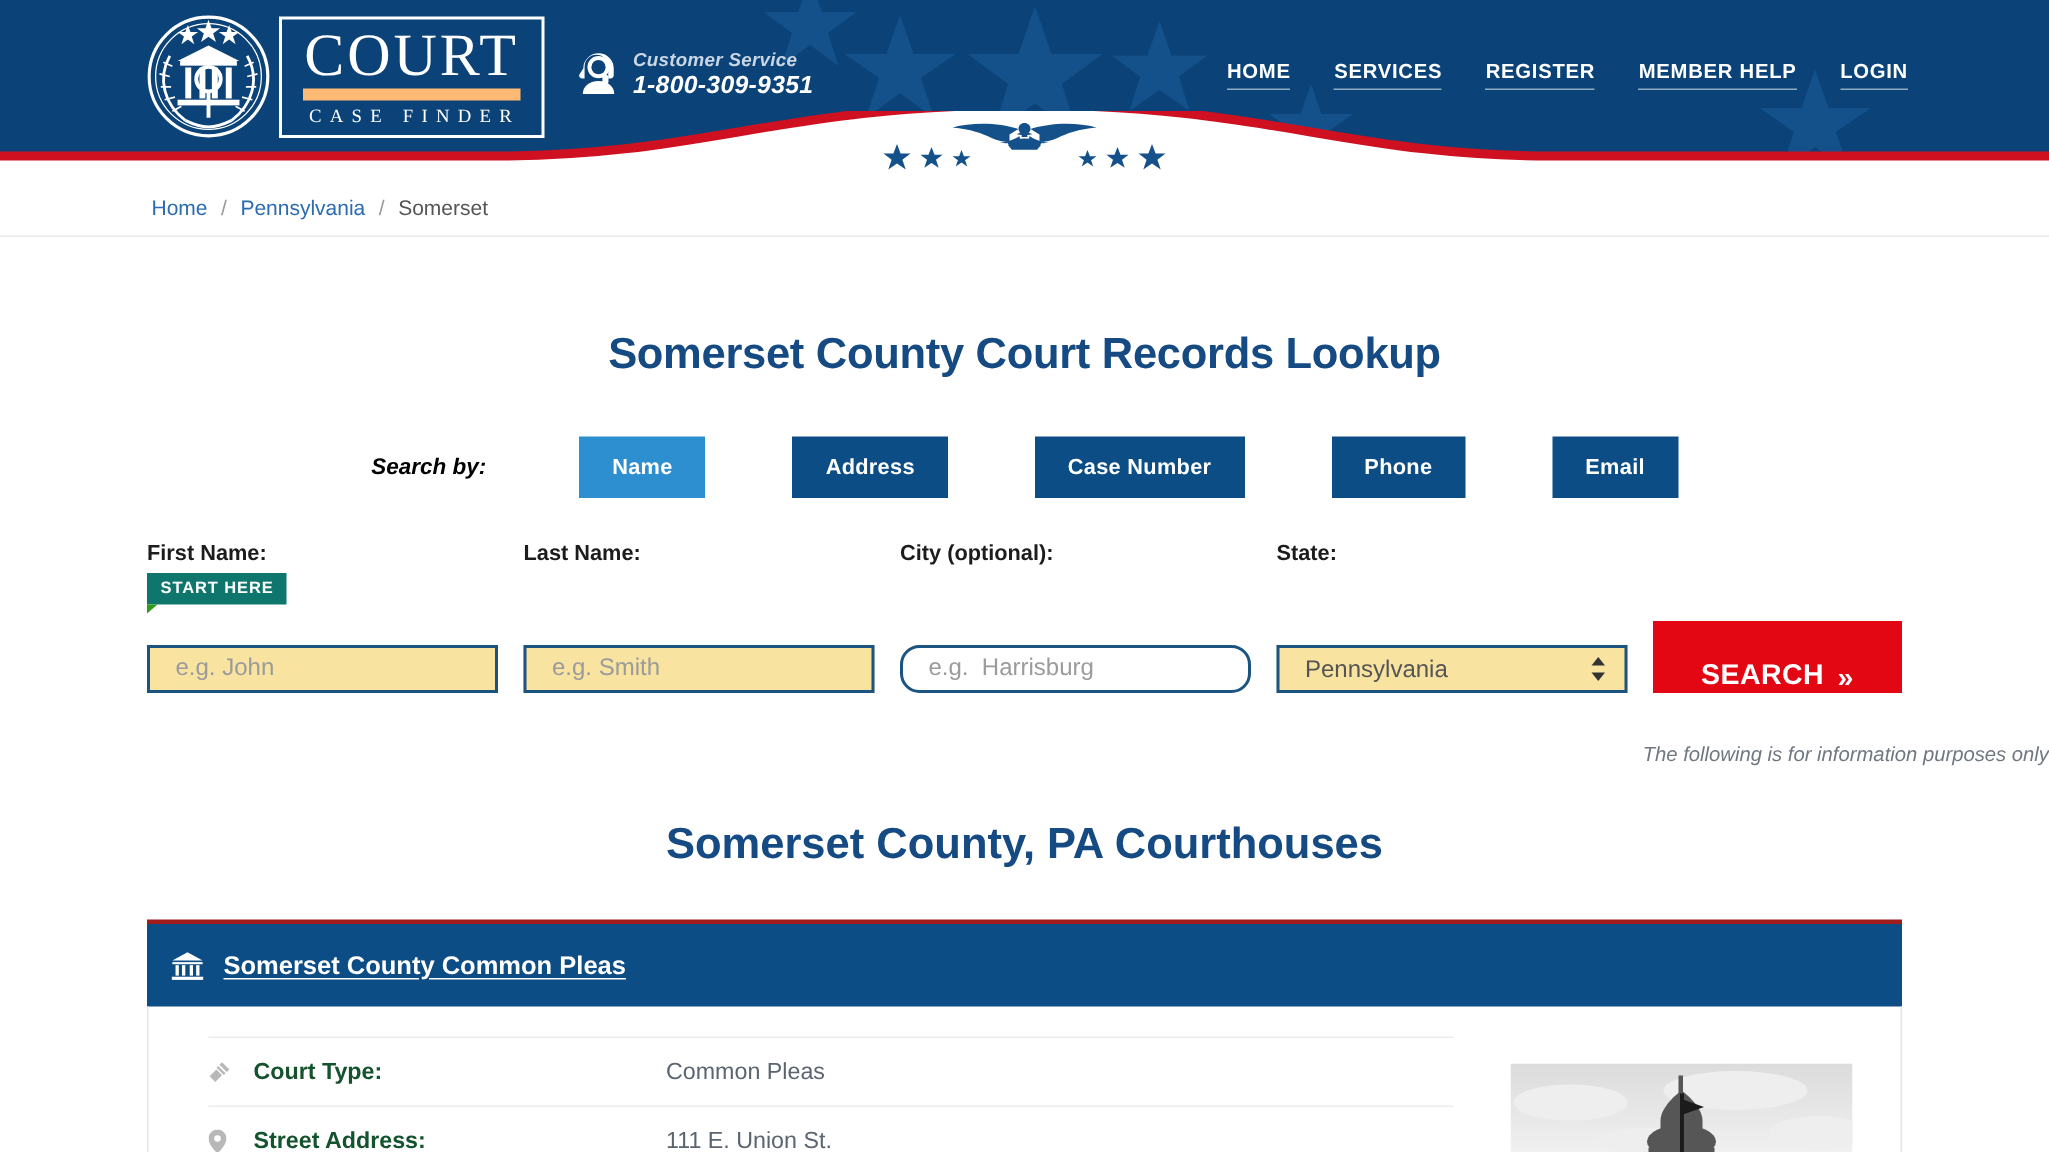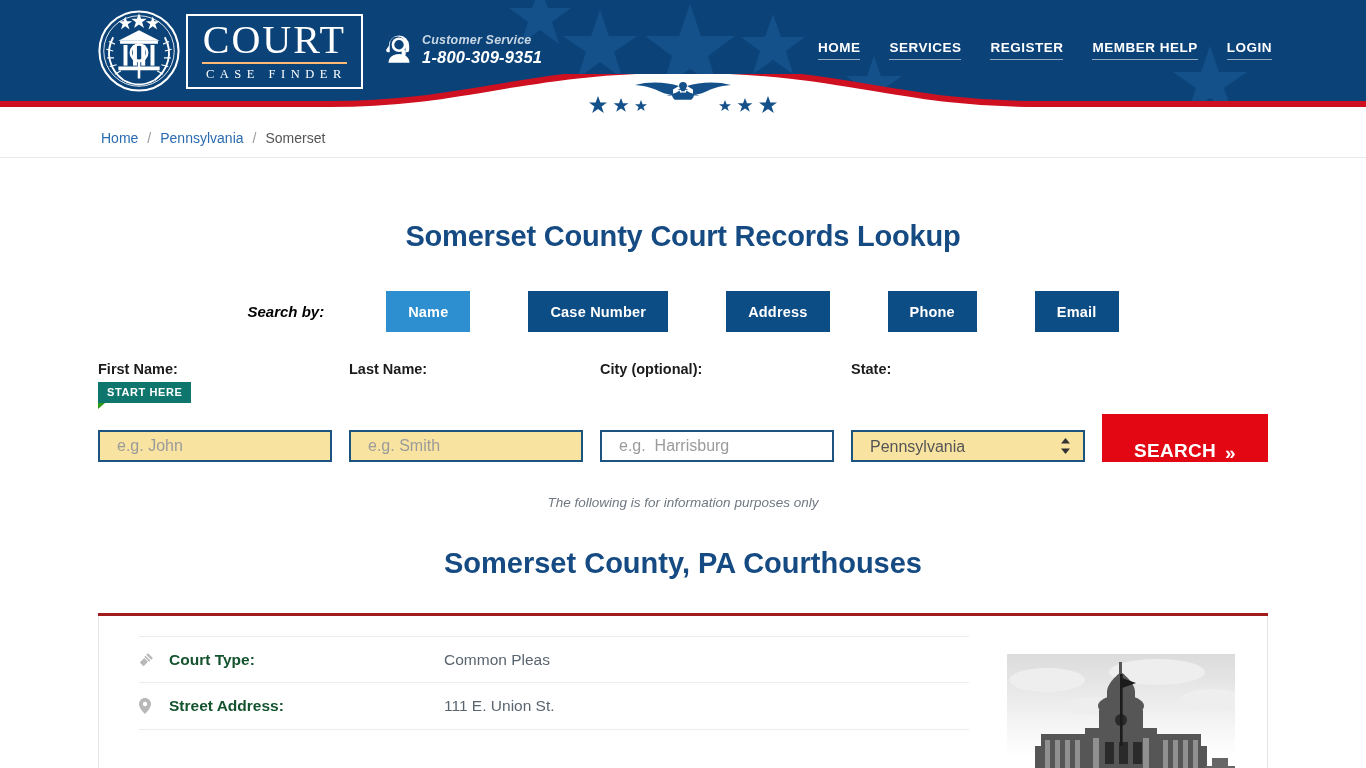--- a/index.html
+++ b/index.html
@@ -34,21 +34,21 @@
     padding: 3px 14px 5px 14px;
     margin-left: -6px;
   }
   .logo-court {
     color: #ffffff;
     font-family: "Liberation Serif", serif;
     font-size: 40px;
     letter-spacing: 2px;
     line-height: 42px;
     text-align: center;
-    border-bottom: 2px solid #fdba74;
+    border-bottom: 8px solid #fdba74;
     padding-bottom: 1px;
   }
   .logo-sub {
     color: #ffffff;
     font-family: "Liberation Serif", serif;
     font-size: 12.5px;
     letter-spacing: 5.5px;
     text-align: center;
     padding-top: 3px;
     padding-left: 4px;
@@ -165,21 +165,21 @@
     font-family: "Liberation Sans", sans-serif;
     font-size: 16px;
     color: #555;
     padding-left: 17px;
     outline: none;
   }
   .inp.white { background: #ffffff; }
   .inp::placeholder { color: #9b9b9b; }
   .f-first { width: 234px; }
   .f-last  { width: 234px; }
-  .f-city  { width: 234px; }
+  .f-city  { width: 234px; border-radius: 13px; }
 
   .sel-wrap { position: relative; }
   select.inp {
     width: 234px;
     -webkit-appearance: none; appearance: none;
     padding-right: 34px;
   }
   .sel-arrow {
     position: absolute; right: 14px; top: 50%;
     transform: translateY(-50%);
@@ -191,21 +191,21 @@
     background: #e30613;
     color: #ffffff;
     border: none; cursor: pointer;
     font-family: "Liberation Sans", sans-serif;
     font-size: 19px; font-weight: bold; letter-spacing: .3px;
     display: flex; align-items: flex-end; justify-content: center; gap: 9px;
   }
   .chev { font-size: 19px; line-height: 1; }
 
   .disclaimer {
-    text-align: center;
+    text-align: right;
     color: #6f7780; font-size: 13.5px; font-style: italic;
     margin-top: 33px;
   }
 
   .section-title {
     text-align: center;
     color: #154b82;
     font-size: 29px; font-weight: bold;
     margin-top: 37px;
   }
@@ -369,22 +369,22 @@
   <span class="crumb-cur">Somerset</span>
 </div>
 
 <div class="main">
 
   <h1 class="page-title">Somerset County Court Records Lookup</h1>
 
   <div class="searchby-row">
     <span class="searchby-label">Search by:</span>
     <button class="tab active">Name</button>
+    <button class="tab">Address</button>
     <button class="tab">Case Number</button>
-    <button class="tab">Address</button>
     <button class="tab">Phone</button>
     <button class="tab">Email</button>
   </div>
 
   <div class="form-area">
 
     <div class="start-here">START HERE</div>
 
     <div class="fields">
 
@@ -421,20 +421,32 @@
 
     </div>
   </div>
 
   <div class="disclaimer">The following is for information purposes only</div>
 
   <h2 class="section-title">Somerset County, PA Courthouses</h2>
 
   <div class="card">
 
+    <div class="card-head">
+      <svg class="bank-icon" viewBox="0 0 24 24" fill="#ffffff">
+        <polygon points="12,2 23,8 1,8"></polygon>
+        <rect x="1" y="9.2" width="22" height="1.5"></rect>
+        <rect x="3.3" y="11.4" width="2.4" height="7.6"></rect>
+        <rect x="8" y="11.4" width="2.4" height="7.6"></rect>
+        <rect x="13.6" y="11.4" width="2.4" height="7.6"></rect>
+        <rect x="18.3" y="11.4" width="2.4" height="7.6"></rect>
+        <rect x="0.6" y="19.8" width="22.8" height="2.3"></rect>
+      </svg>
+      <a href="#">Somerset County Common Pleas</a>
+    </div>
 
     <div class="card-body">
 
       <div class="rows">
 
         <div class="row">
           <span class="row-icon">
             <svg width="15" height="15" viewBox="0 0 16 16" fill="#b8b8b8">
               <path d="M9.6,1.2 l5.2,5.2 l-1.8,1.8 l-5.2,-5.2 z"></path>
               <path d="M6.9,3.9 l5.2,5.2 l-1.2,1.2 l-5.2,-5.2 z"></path>

